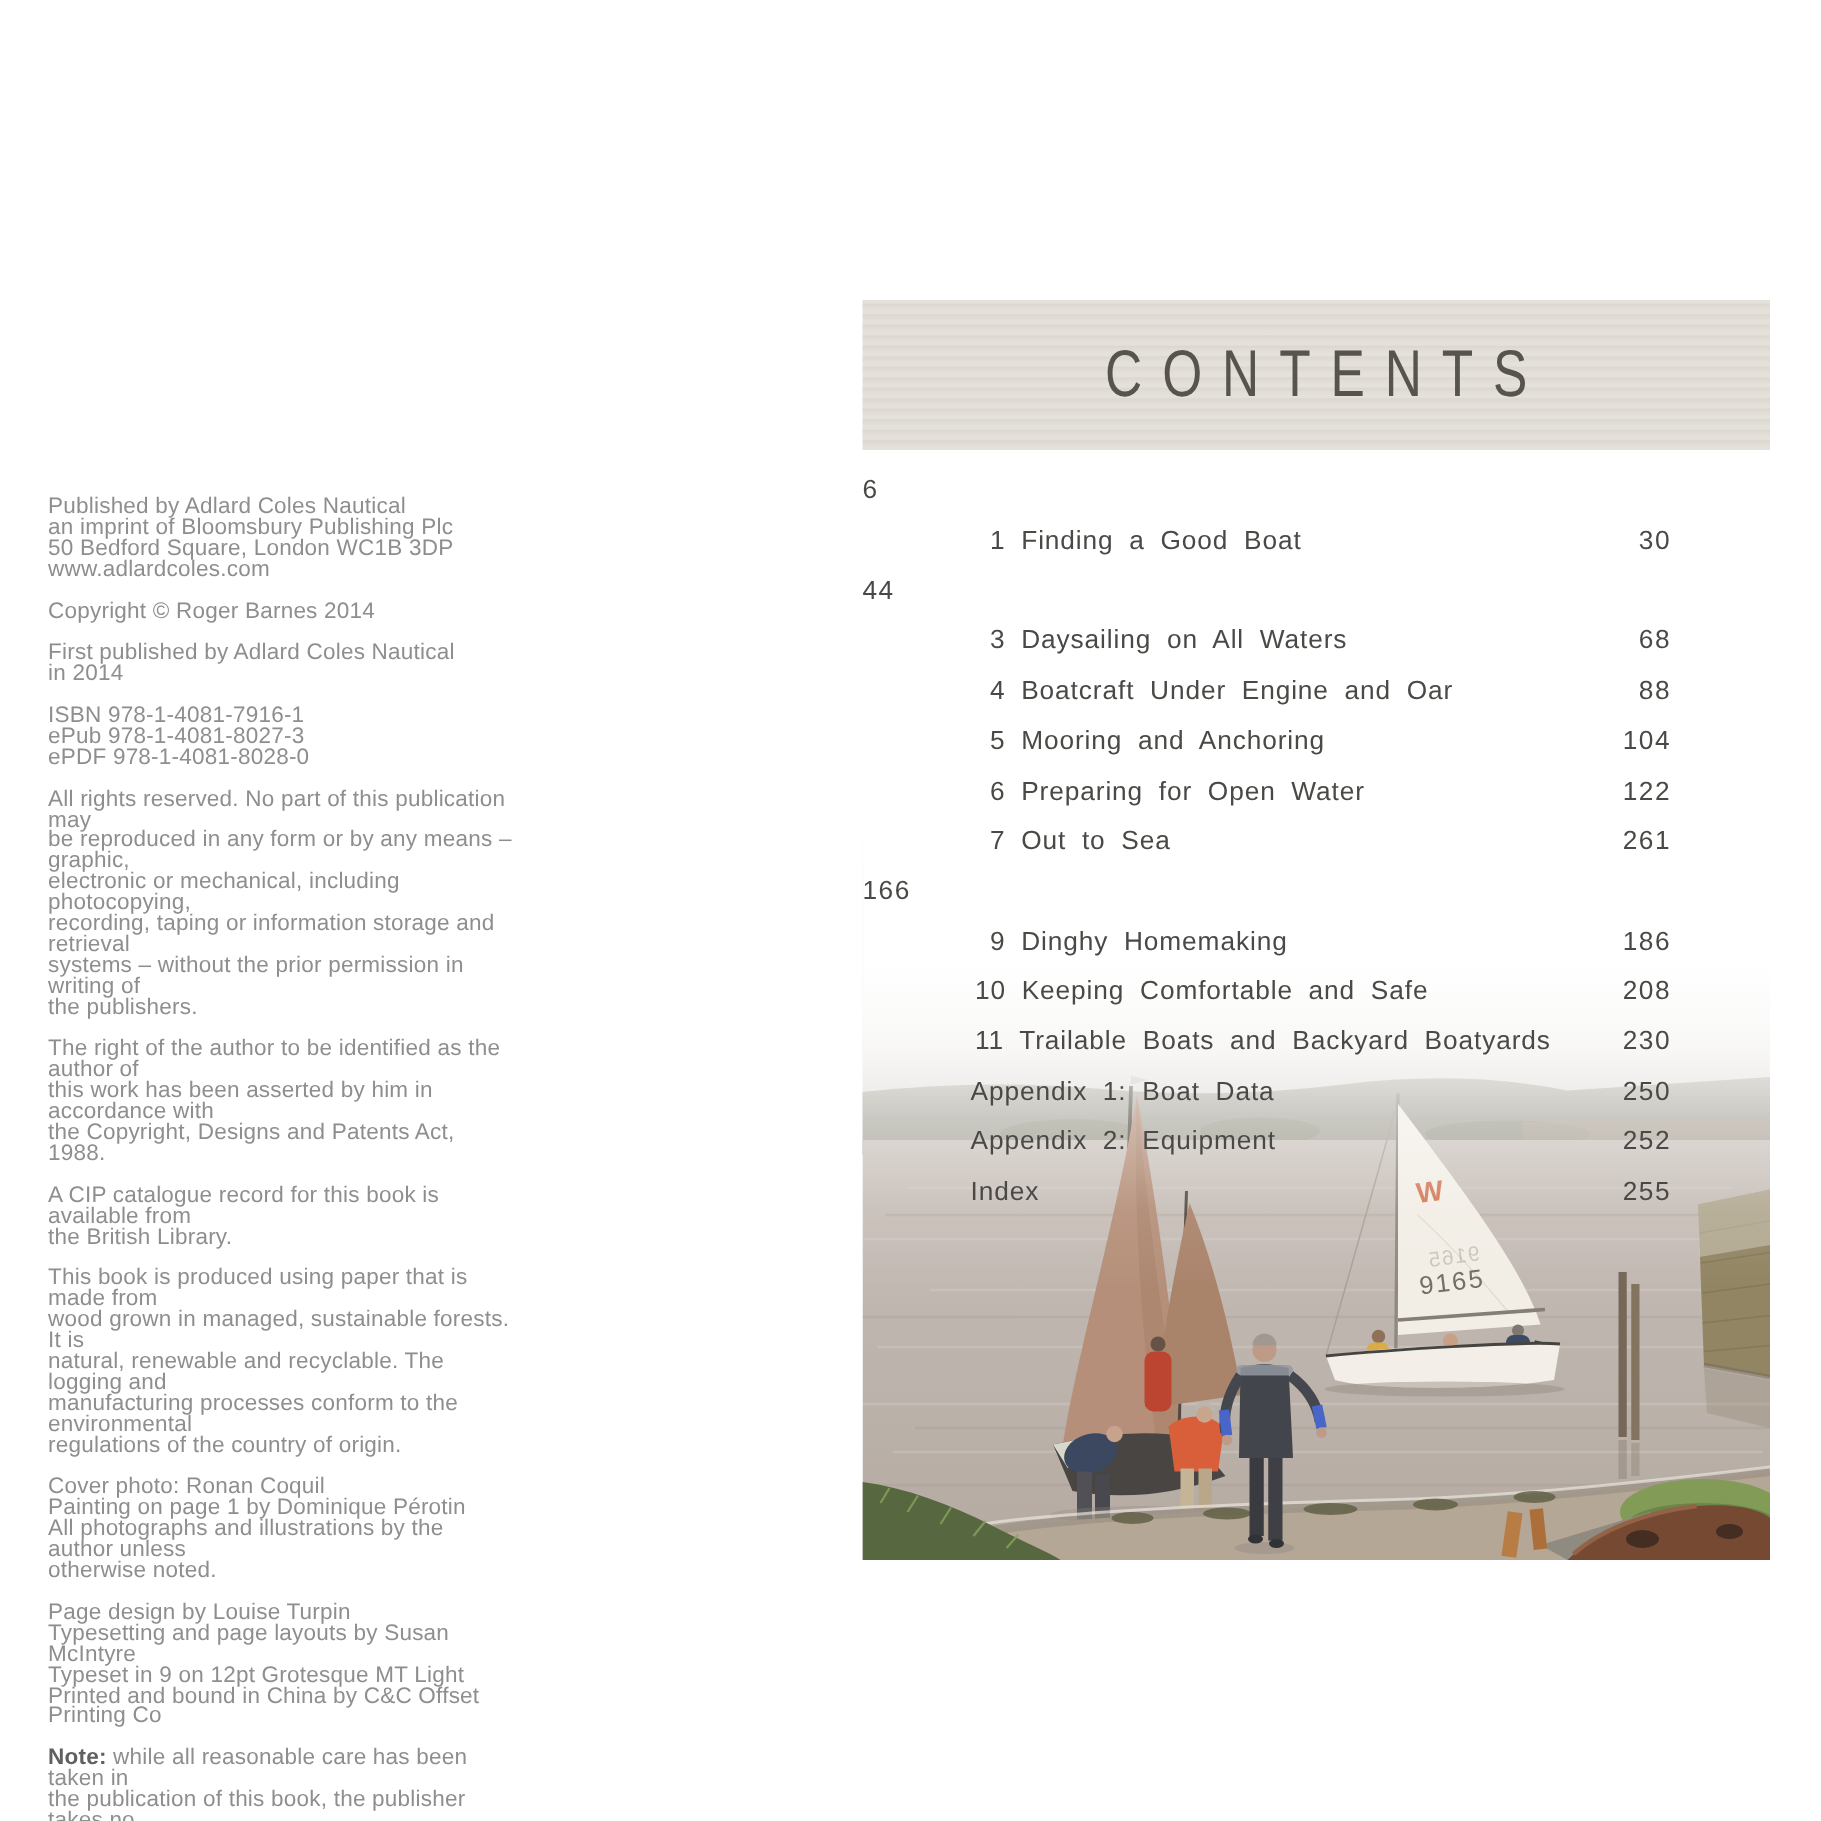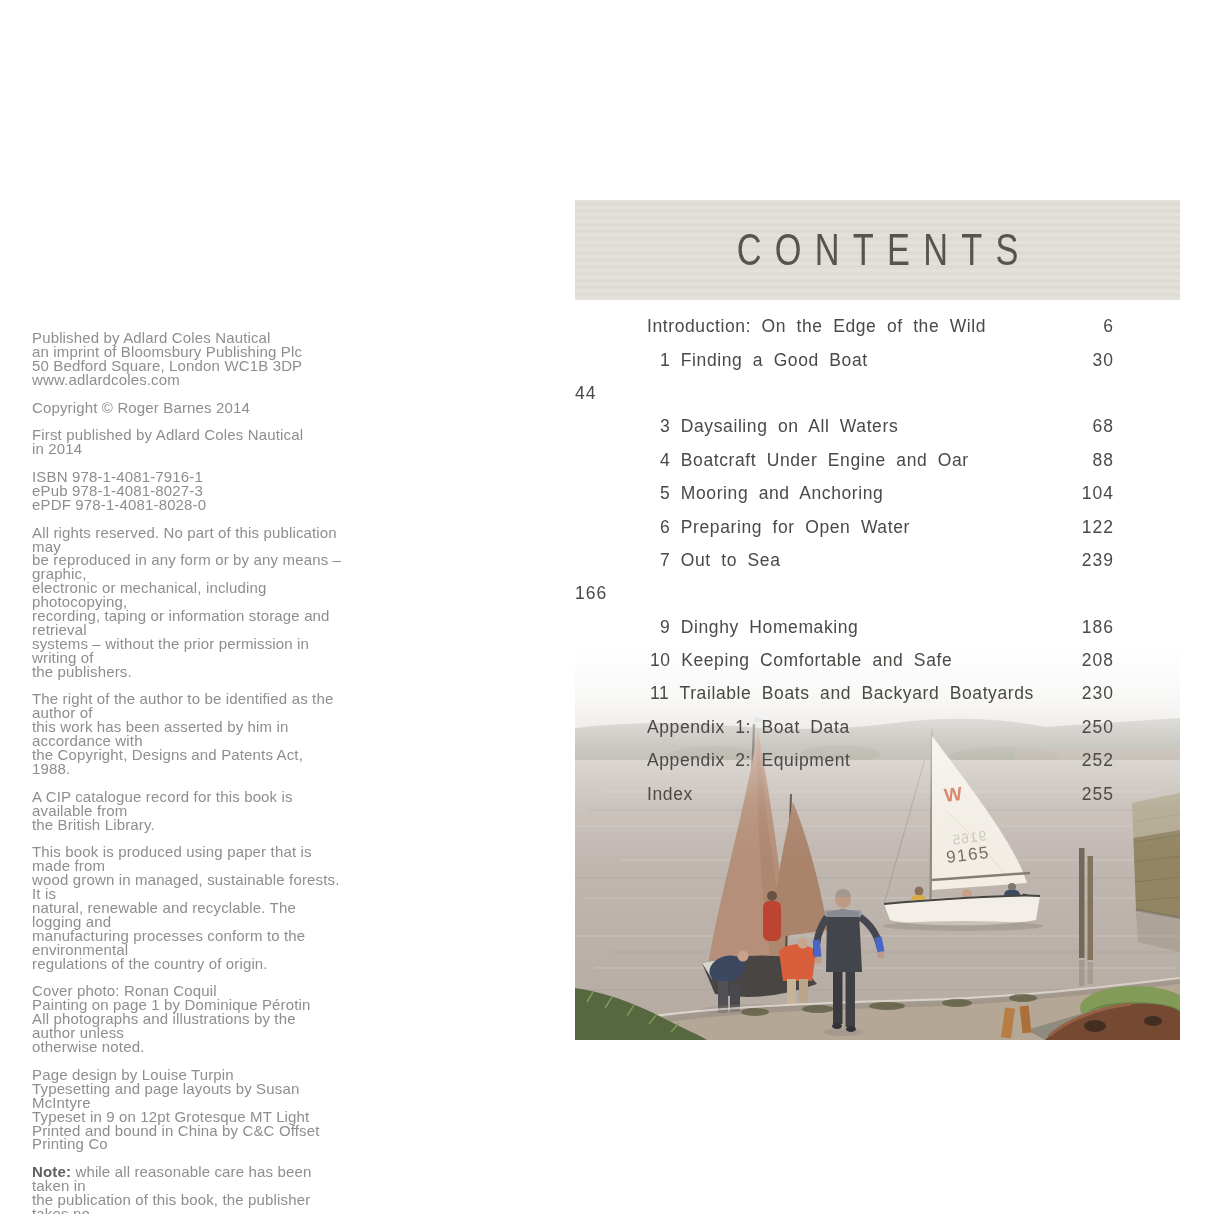--- a/index.html
+++ b/index.html
@@ -114,21 +114,20 @@
         <div class="text-line">described in the book.</div>
       </div>
     </div>
 
   <div class="banner">
     <div class="banner-title">CONTENTS</div>
   </div>
 
   <div class="toc">
       <div class="toc-row indent-flush">
-        <span class="lbl">Introduction: On the Edge of the Wild</span>
         <span class="pg">6</span>
       </div>
       <div class="toc-row indent-d1">
         <span class="lbl">1 Finding a Good Boat</span>
         <span class="pg">30</span>
       </div>
       <div class="toc-row indent-d1">
         <span class="pg">44</span>
       </div>
       <div class="toc-row indent-d1">
@@ -142,21 +141,21 @@
       <div class="toc-row indent-d1">
         <span class="lbl">5 Mooring and Anchoring</span>
         <span class="pg">104</span>
       </div>
       <div class="toc-row indent-d1">
         <span class="lbl">6 Preparing for Open Water</span>
         <span class="pg">122</span>
       </div>
       <div class="toc-row indent-d1">
         <span class="lbl">7 Out to Sea</span>
-        <span class="pg">239</span>
+        <span class="pg">261</span>
       </div>
       <div class="toc-row indent-d1">
         <span class="pg">166</span>
       </div>
       <div class="toc-row indent-d1">
         <span class="lbl">9 Dinghy Homemaking</span>
         <span class="pg">186</span>
       </div>
       <div class="toc-row indent-d2">
         <span class="lbl">10 Keeping Comfortable and Safe</span>

